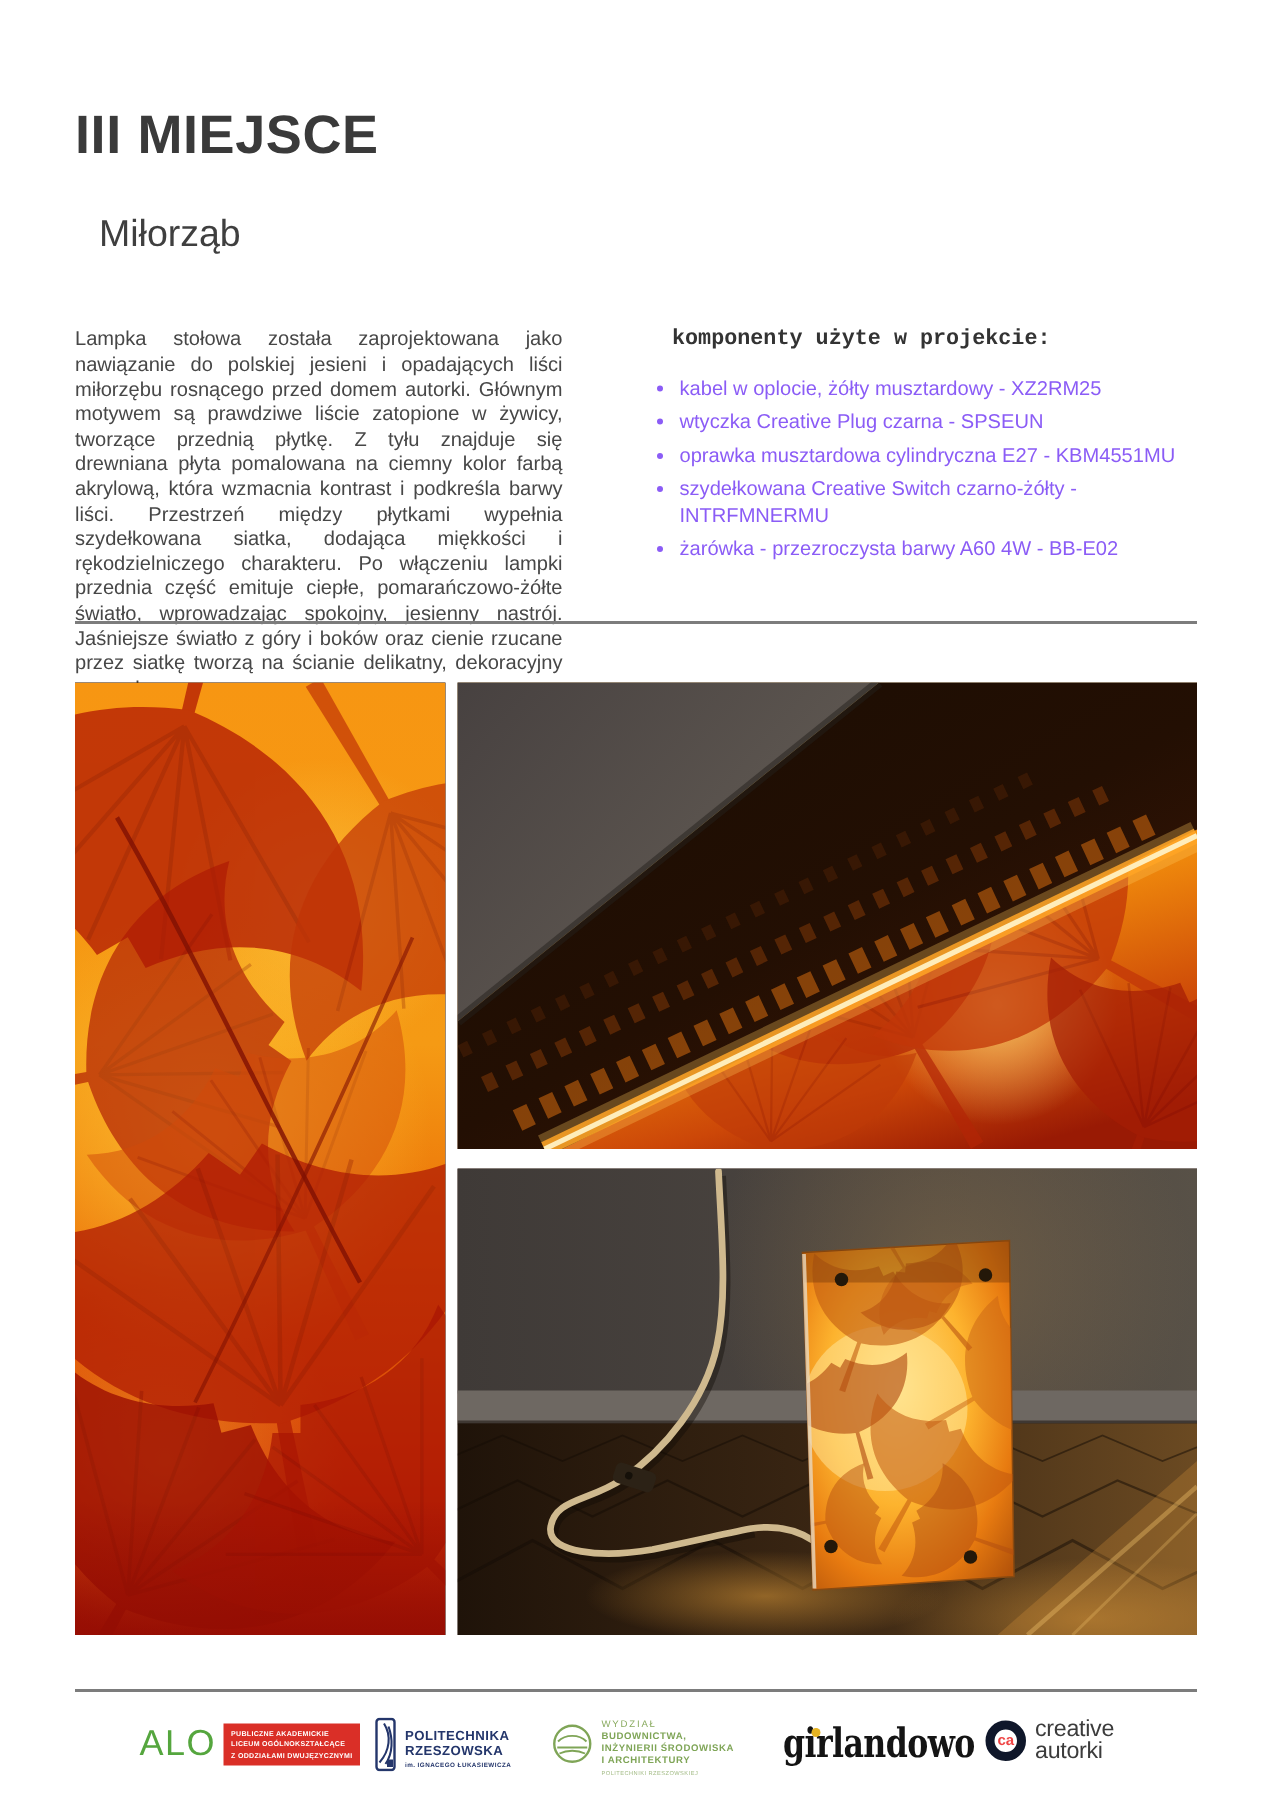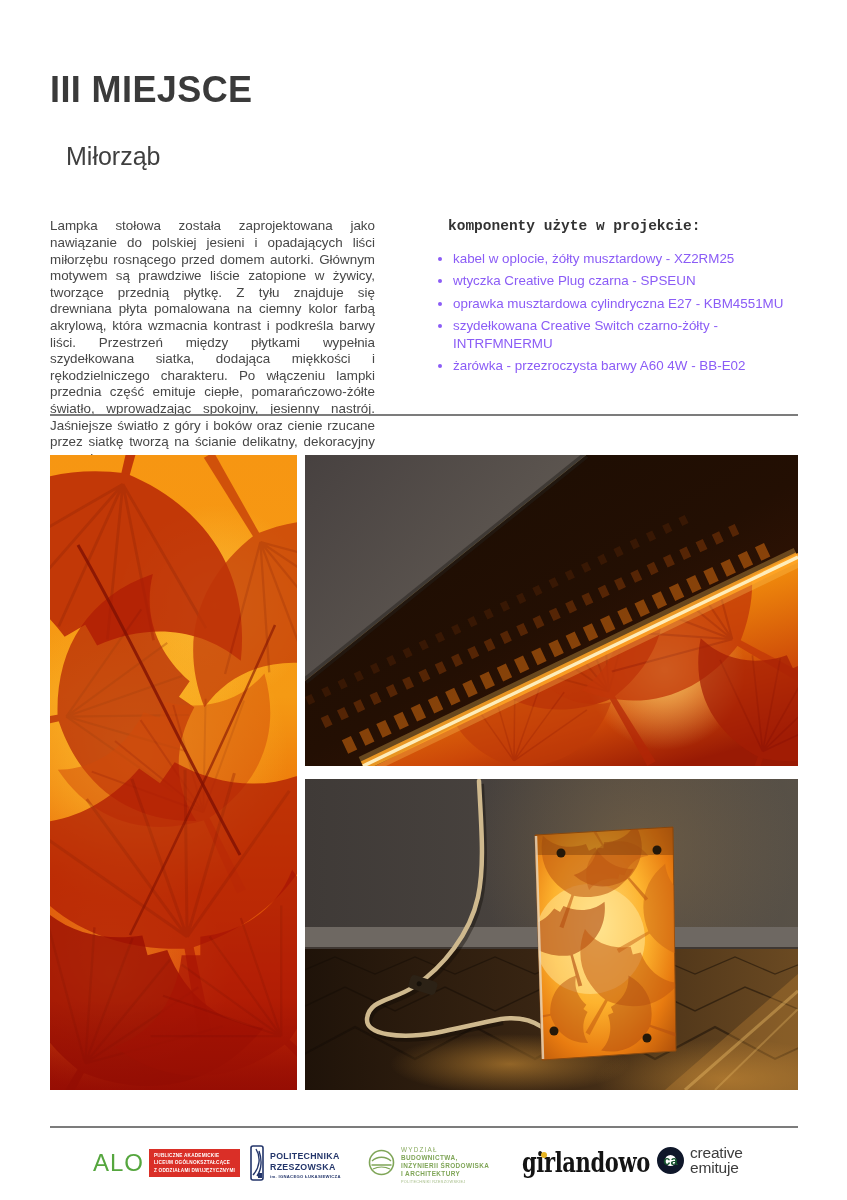--- a/index.html
+++ b/index.html
@@ -48,23 +48,23 @@
   .wyd-line1{font-size:6.4px;font-weight:400;color:#8aab60;letter-spacing:1.2px;line-height:1.25;}
   .wyd-line{font-size:6.4px;font-weight:700;color:#7fa557;letter-spacing:.4px;line-height:1.25;}
   .wyd-sub{font-size:3.8px;font-weight:400;color:#a3bb85;margin-top:1.5px;letter-spacing:.3px;}
   .logo-girlandowo{left:522px;top:1149px;text-align:right;}
   .gir-word{position:relative;font-family:"DejaVu Serif",serif;font-weight:700;
             font-size:27px;color:#141414;letter-spacing:-.5px;line-height:1;
             transform:scaleX(.78);transform-origin:left center;}
   .gir-dot{position:absolute;left:18.5px;top:3.2px;width:6px;height:6px;border-radius:50%;
            background:#e6b422;}
   .logo-cc{left:657px;top:1146px;gap:6px;}
-  .cc-badge{width:27px;height:27px;border:8px solid #0f172a;border-radius:50%;
+  .cc-badge{width:27px;height:27px;border:6px solid #0f172a;border-radius:50%;
             display:flex;align-items:center;justify-content:center;
-            font-size:13px;font-weight:700;color:#14532d;box-sizing:border-box;}
+            font-size:10px;font-weight:700;color:#ef4444;box-sizing:border-box;}
   .cc-text{font-size:15.5px;font-weight:400;color:#3c3c3c;line-height:.95;letter-spacing:-.2px;}
 </style>
 </head>
 <body>
 
 <div class="page">
 
   <div class="award">III MIEJSCE</div>
   <div class="subtitle">Miłorząb</div>
 
@@ -297,17 +297,17 @@
 
   <div class="logo logo-girlandowo">
     <span class="gir-word">girlandowo</span>
     <span class="gir-dot"></span>
   </div>
 
   <div class="logo logo-cc">
     <span class="cc-badge">ca</span>
     <span class="cc-text">
       <span style="display:block">creative</span>
-      <span style="display:block">emituje</span>
+      <span style="display:block">autorki</span>
     </span>
   </div>
 
 </div>
 
 </body></html>

